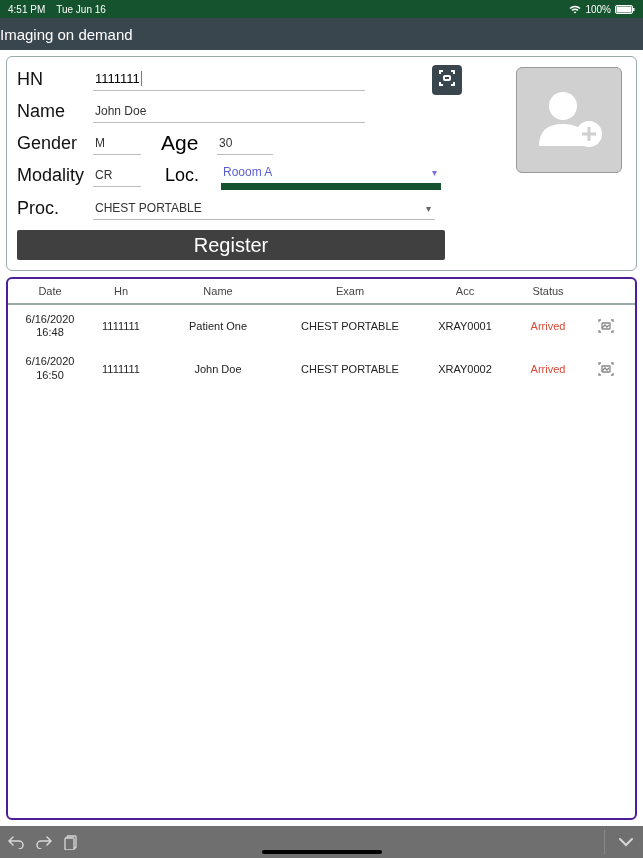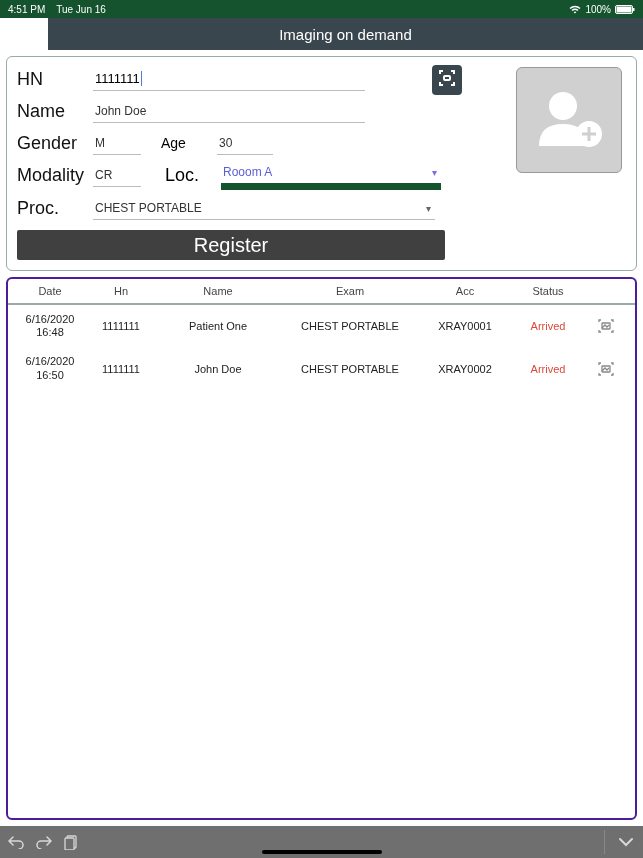--- a/index.html
+++ b/index.html
@@ -11,39 +11,39 @@
     height: 18px; background: #14532d; color: #fff; font-size: 10px;
     display: flex; align-items: center; padding: 0 8px;
   }
   .status-left { flex: 0 0 auto; }
   .status-right { margin-left: auto; display: flex; align-items: center; gap: 4px; }
   .wifi-icon svg, .battery-icon svg { display: block; }
 
   
   .header {
     height: 32px; background: #3a464e; color: #fff;
-    display: flex; align-items: center; justify-content: center;
-    font-size: 15px; font-weight: 400; margin-left: 48px;
+    display: flex; align-items: center; 
+    font-size: 15px; font-weight: 400;
   }
 
   
   .panel {
     margin: 6px; border: 1px solid #9aa; border-radius: 6px;
     padding: 8px 10px 10px 10px; position: relative;
   }
   .form-row { display: flex; align-items: center; margin-bottom: 4px; min-height: 28px; }
   .form-label { font-size: 18px; color: #111; width: 76px; }
   .form-field {
     font-size: 12px; color: #333; border: none; outline: none;
     border-bottom: 1px solid #bbb; padding: 4px 2px; background: transparent;
   }
   .field-hn { width: 272px; color: #000; font-size: 13px; }
   .field-name { width: 272px; }
   .field-gender { width: 48px; }
-  .field-age-lbl { width: 56px; font-size: 14px; }
+  .field-age-lbl { width: 56px; font-size: 21px; }
   .field-age { width: 56px; }
   .field-modality { width: 48px; }
   .field-loc-lbl { width: 56px; font-size: 18px; }
   .field-loc {
     width: 220px; color: #5b5fd6; border-bottom: 7px solid #14532d;
     position: relative;
   }
   .field-proc {
     width: 342px; position: relative;
   }

